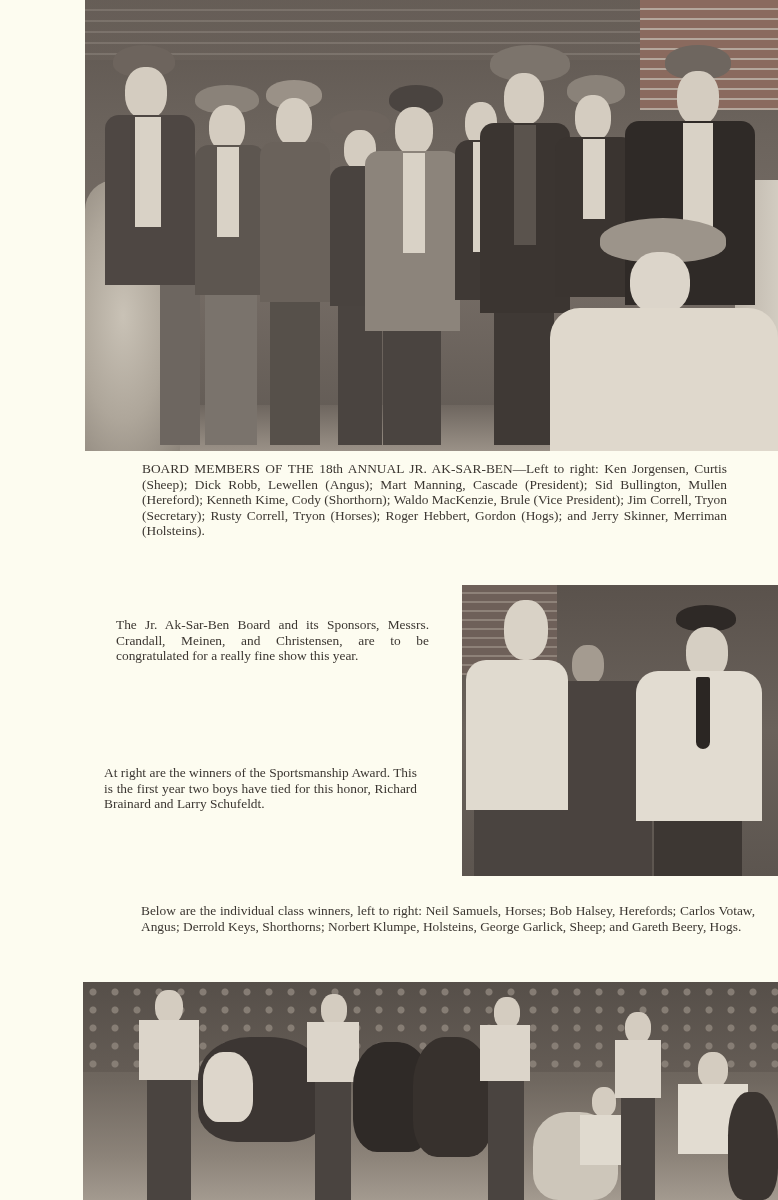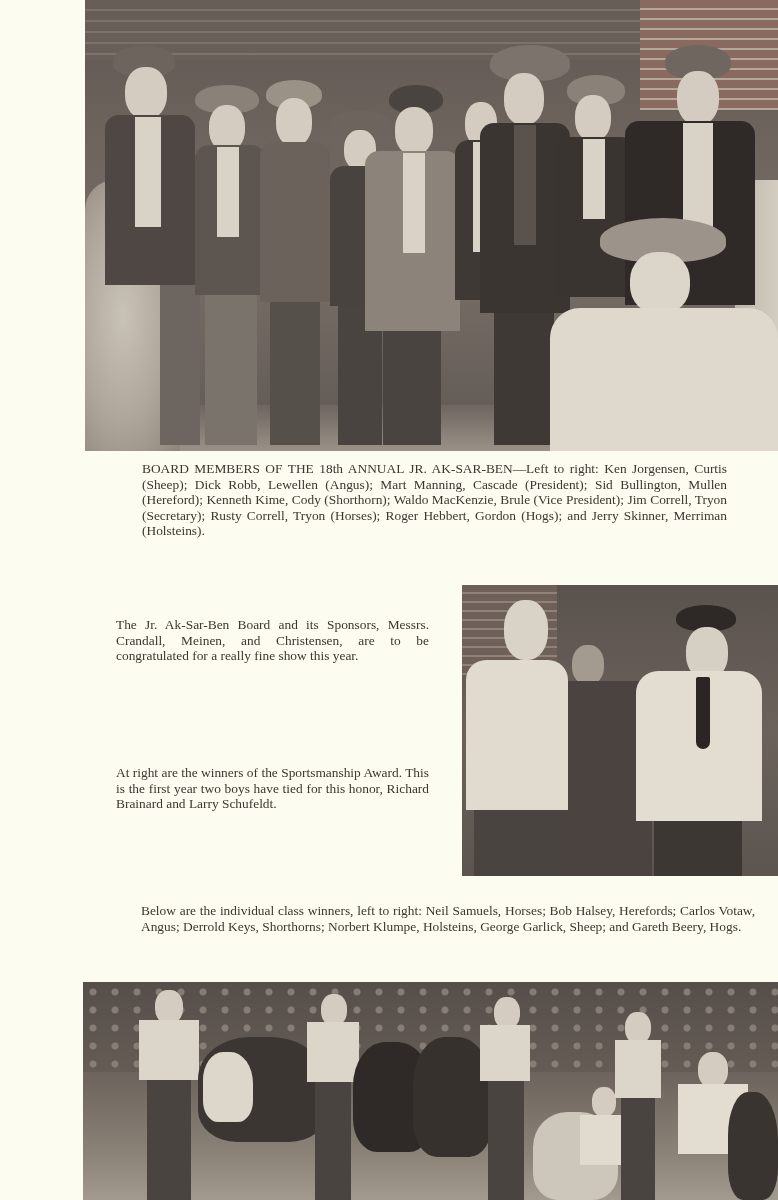--- a/index.html
+++ b/index.html
@@ -146,21 +146,21 @@
   </div>
   <div class="person" style="left:172px;top:20px;width:135px;height:271px">
     <div class="hat" style="left:42px;top:0;width:60px;height:26px;background:#2e2926"></div>
     <div class="head" style="left:52px;top:22px;width:42px;height:52px;background:#d6cfc3"></div>
     <div class="shirt" style="left:2px;top:66px;width:126px;height:150px;background:#e2dcd1;border-radius:22px 22px 0 0"></div>
     <div class="pants" style="left:20px;top:216px;width:88px;height:55px;background:#3d3733"></div>
     <div style="position:absolute;left:62px;top:72px;width:14px;height:72px;background:#2b2623;border-radius:2px 2px 7px 7px"></div>
   </div>
 </div>
 
-<p class="caption" style="left:116px;top:765px;width:313px">At right are the winners of the Sportsmanship Award. This is the first year two boys have tied for this honor, Richard Brainard and Larry Schufeldt.</p>
+<p class="caption" style="left:104px;top:765px;width:313px">At right are the winners of the Sportsmanship Award. This is the first year two boys have tied for this honor, Richard Brainard and Larry Schufeldt.</p>
 
 <p class="caption" style="left:141px;top:903px;width:614px">Below are the individual class winners, left to right: Neil Samuels, Horses; Bob Halsey, Herefords; Carlos Votaw, Angus; Derrold Keys, Shorthorns; Norbert Klumpe, Holsteins, George Garlick, Sheep; and Gareth Beery, Hogs.</p>
 
 <div id="photo-bot" class="photo" role="img" aria-label="Individual class winners showing cattle, horses, sheep and hogs in the arena">
   <div class="layer crowd"></div>
 
   <div class="person" style="left:50px;top:8px;width:70px;height:210px">
     <div class="head" style="left:22px;top:0;width:28px;height:34px"></div>
     <div class="shirt" style="left:6px;top:30px;width:60px;height:60px;background:#dcd5ca"></div>
     <div class="pants" style="left:14px;top:90px;width:44px;height:120px"></div>

